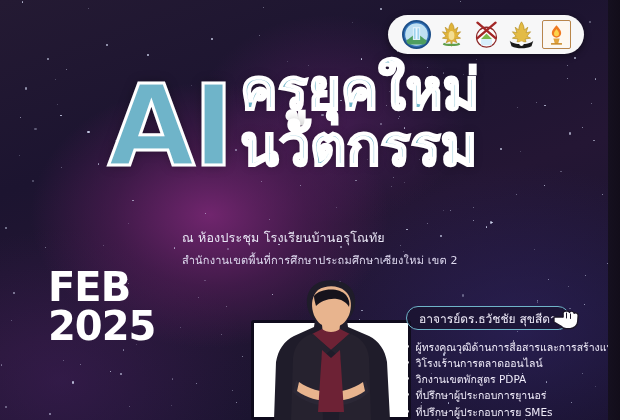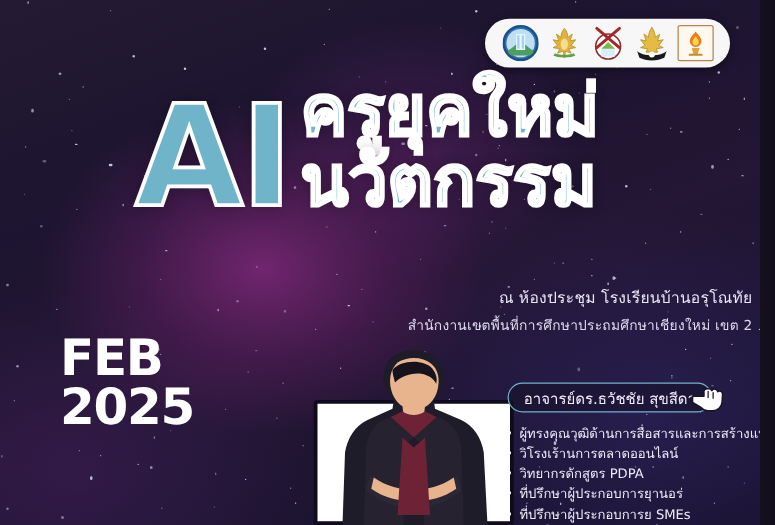--- a/index.html
+++ b/index.html
@@ -47,21 +47,21 @@
   .thai-stack{ padding-left:8px; padding-bottom:2px; }
   .thai-line{
     font-size:56px; line-height:1.0; font-weight:bold; color:#6fb4c9;
     -webkit-text-stroke:2.2px #ffffff; letter-spacing:0px;
     text-shadow:0 0 10px rgba(0,0,0,.3);
     white-space:nowrap;
   }
   .thai-line.l2{ margin-top:-2px; }
 
   
-  .venue{ position:absolute; right:18px; top:228px; text-align:right; width:420px; }
+  .venue{ position:absolute; right:18px; top:228px; text-align:left; width:420px; }
   .venue .v1{ color:#e9e6f5; font-size:12.5px; letter-spacing:.2px; }
   .venue .v2{ color:#ded9ef; font-size:11px; margin-top:3px; letter-spacing:.2px; }
 
   
   .date-block{ position:absolute; left:48px; top:268px; }
   .date-line{ color:#ffffff; font-weight:bold; font-size:40px; line-height:.98; letter-spacing:-1px; }
 
   .school-row{
     position:absolute; left:54px; top:406px; display:flex; align-items:center; gap:6px;
   }
@@ -382,21 +382,21 @@
       <div class="cred">
         <span class="dot">•</span>
         <span class="txt">ผู้ทรงคุณวุฒิด้านการสื่อสารและการสร้างแบรนด์</span>
       </div>
       <div class="cred">
         <span class="dot">•</span>
         <span class="txt">วิโรงเร้านการตลาดออนไลน์</span>
       </div>
       <div class="cred">
         <span class="dot">•</span>
-        <span class="txt">วิทยากรดักสูตร PDPA</span>
+        <span class="txt">วิกงานเขตพักสูตร PDPA</span>
       </div>
       <div class="cred">
         <span class="dot">•</span>
         <span class="txt">ที่ปรึกษาผู้ประกอบการยุานอร่</span>
       </div>
       <div class="cred">
         <span class="dot">•</span>
         <span class="txt">ที่ปรึกษาผู้ประกอบการย SMEs</span>
       </div>
     </div>

